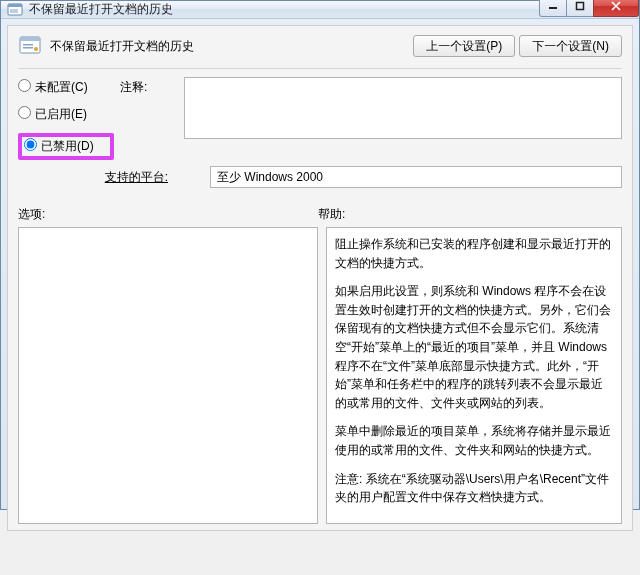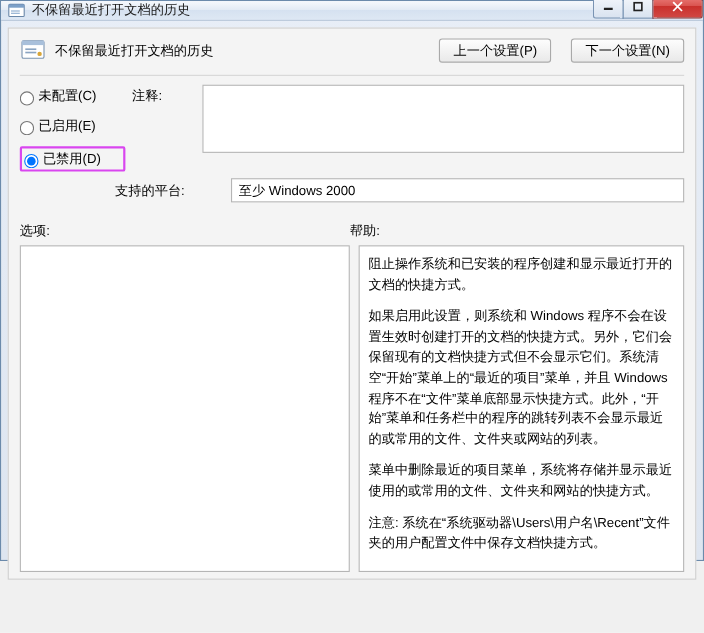--- a/index.html
+++ b/index.html
@@ -64,60 +64,60 @@
   .header-row {
     display: flex;
     align-items: center;
     gap: 8px;
     margin-bottom: 6px;
   }
   .header-icon {
     width: 24px; height: 24px;
   }
   .header-title { flex: 1; font-size: 12px; }
-  .nav-btns { display:flex; gap:18px; }
+  .nav-btns { display:flex; gap:4px; }
   .btn {
     height: 22px;
     padding: 0 12px;
     background: linear-gradient(to bottom,#fdfdfd,#e9e9e9);
     border: 1px solid #a9a9a9;
     border-radius: 3px;
     font-size: 12px;
     font-family: inherit;
     cursor: pointer;
     display:inline-flex;align-items:center;justify-content:center;
   }
   .hr { border-top:1px solid #d6d6d6; margin: 4px 0 8px 0; }
   .config-row {
     display: grid;
     grid-template-columns: 96px 58px 1fr;
     gap: 4px 6px;
     align-items: start;
   }
   .radio-col { display:flex; flex-direction:column; gap:10px; padding-top:2px; }
-  .radio-item { display:flex; align-items:flex-end; gap:4px; }
+  .radio-item { display:flex; align-items:flex-start; gap:4px; }
   .radio-item input { margin:0; }
-  .radio-highlight { border: 2px solid #d946ef; padding: 1px 2px; border-radius:2px; }
+  .radio-highlight { border: 4px solid #d946ef; padding: 1px 2px; border-radius:2px; }
   .label-col { padding-top: 2px; text-align:left; }
   .comment-box {
     width: 100%; height: 62px;
     border: 1px solid #b5b5b5;
     background: #fff;
     resize: none;
     font-family: inherit; font-size:12px;
     padding: 2px 4px;
   }
   .platform-row {
     display:grid;
     grid-template-columns: 154px 1fr;
     gap:6px;
     align-items:center;
     margin-top: 6px;
   }
-  .platform-row .lbl { text-align:right; padding-right:4px;}
+  .platform-row .lbl { text-align:right; padding-right:4px;text-decoration:underline;}
   .platform-box {
     height: 22px; border:1px solid #b5b5b5; background:#fff;
     padding: 3px 6px; display:flex; align-items:center;margin-left:32px;
   }
   .mid-labels {
     display:grid;
     grid-template-columns: 300px 1fr;
     margin-top: 18px;
     margin-bottom: 4px;
   }

